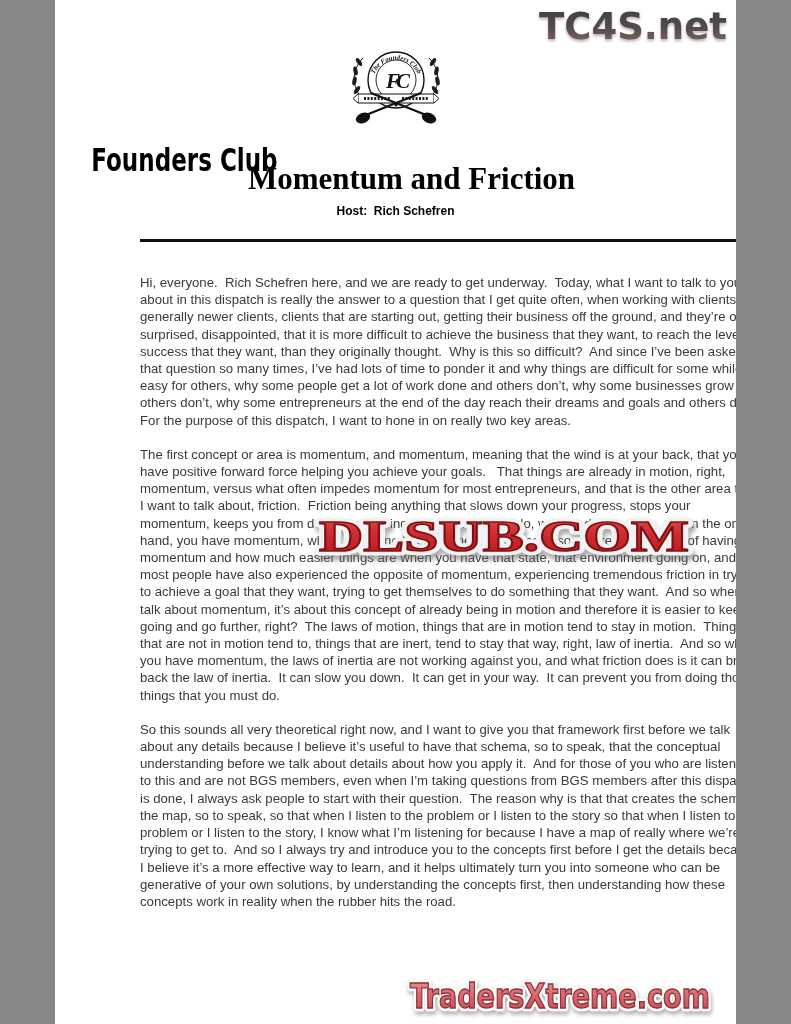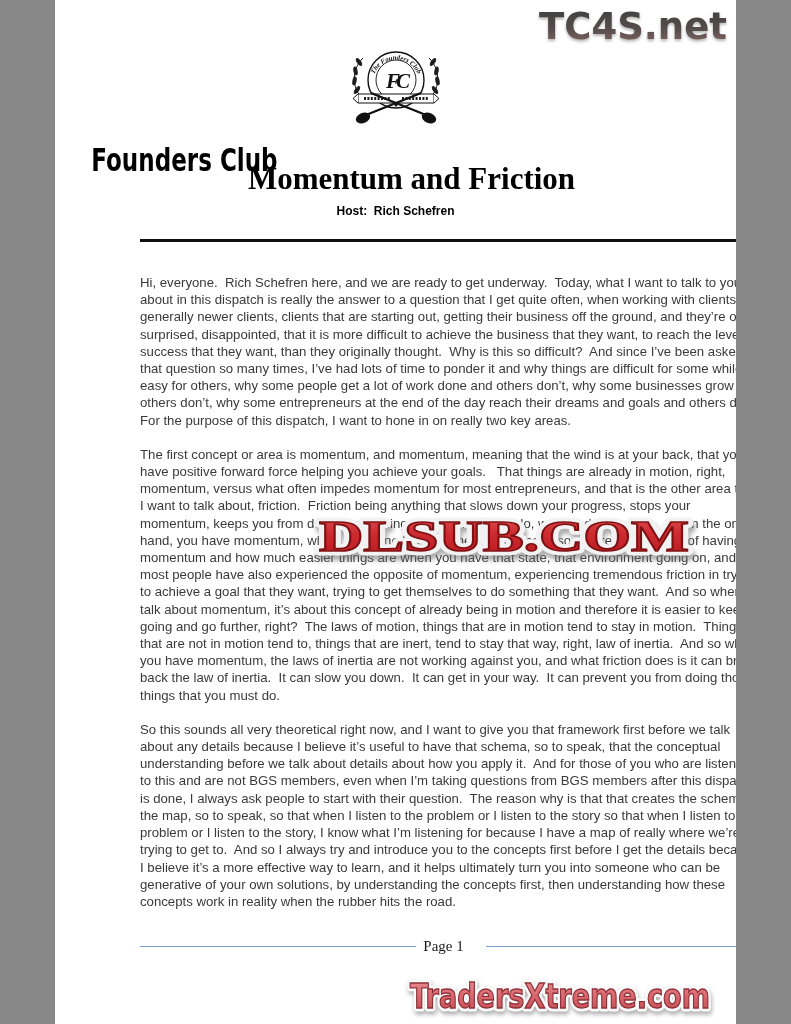--- a/index.html
+++ b/index.html
@@ -148,25 +148,20 @@
           <stop offset="1" stop-color="#b5181d"></stop>
         </linearGradient>
       </defs>
       <g filter="drop-shadow(2px 5px 2px rgba(110,110,110,0.55))">
         <text x="200" y="43" text-anchor="middle" font-family="Liberation Serif, serif" font-weight="bold" font-size="44" fill="none" stroke="#f2f2f2" stroke-width="9" stroke-linejoin="round" textLength="370" lengthAdjust="spacingAndGlyphs">DLSUB.COM</text>
         <text x="200" y="43" text-anchor="middle" font-family="Liberation Serif, serif" font-weight="bold" font-size="44" fill="url(#g-dlsub)" stroke="#7e1013" stroke-width="1.6" textLength="370" lengthAdjust="spacingAndGlyphs">DLSUB.COM</text>
       </g>
     </svg>
   </div>
 
-  <div class="page-footer">
-    <div class="foot-line left"></div>
-    <div class="page-label">Page 1</div>
-    <div class="foot-line right"></div>
-  </div>
 
   <div class="traders">
     <svg width="324" height="46" viewBox="0 0 324 46">
       <defs>
         <linearGradient id="g-traders" x1="0" y1="0" x2="0" y2="1">
           <stop offset="0" stop-color="#ea9598"></stop>
           <stop offset="0.5" stop-color="#d8666d"></stop>
           <stop offset="1" stop-color="#c24b52"></stop>
         </linearGradient>
       </defs>

